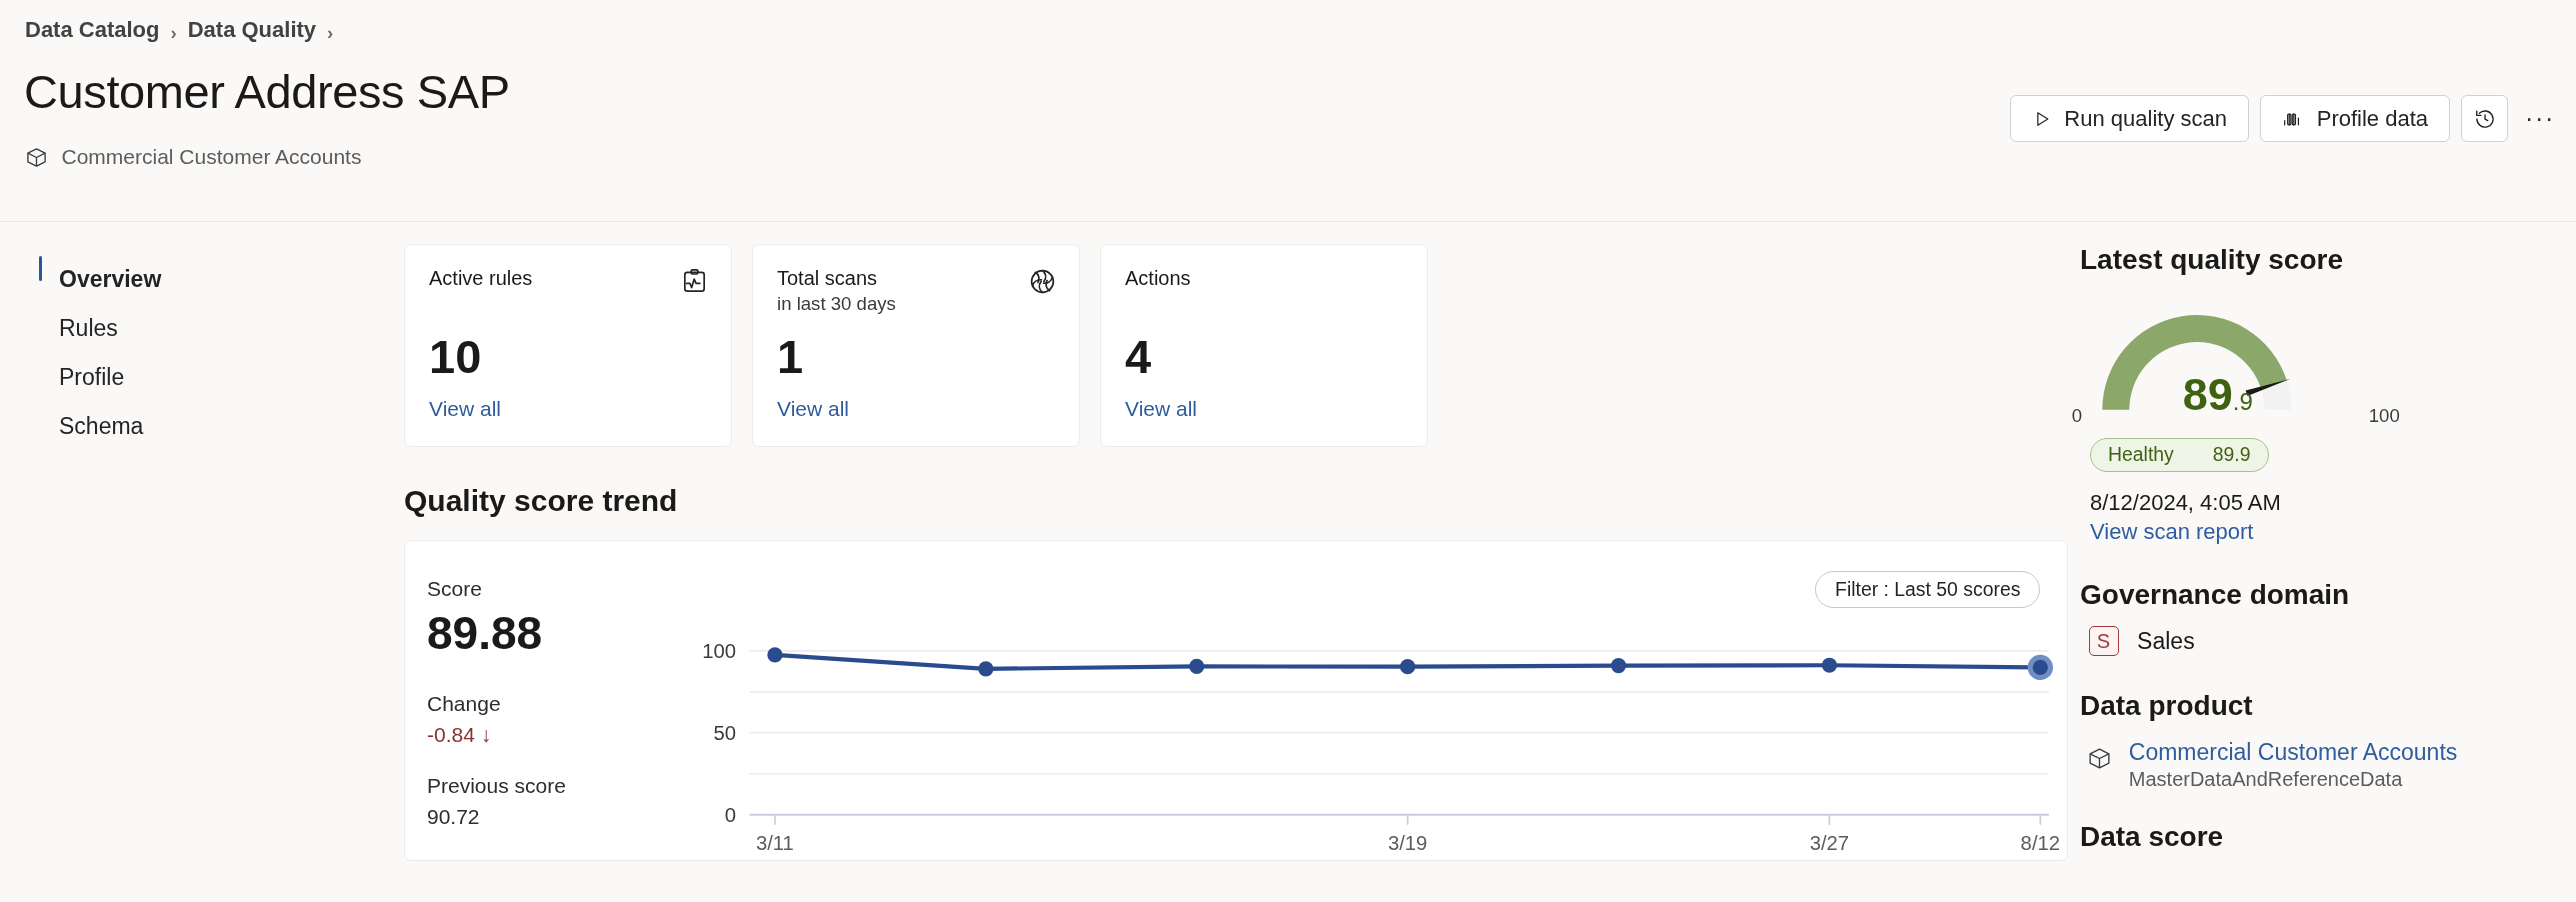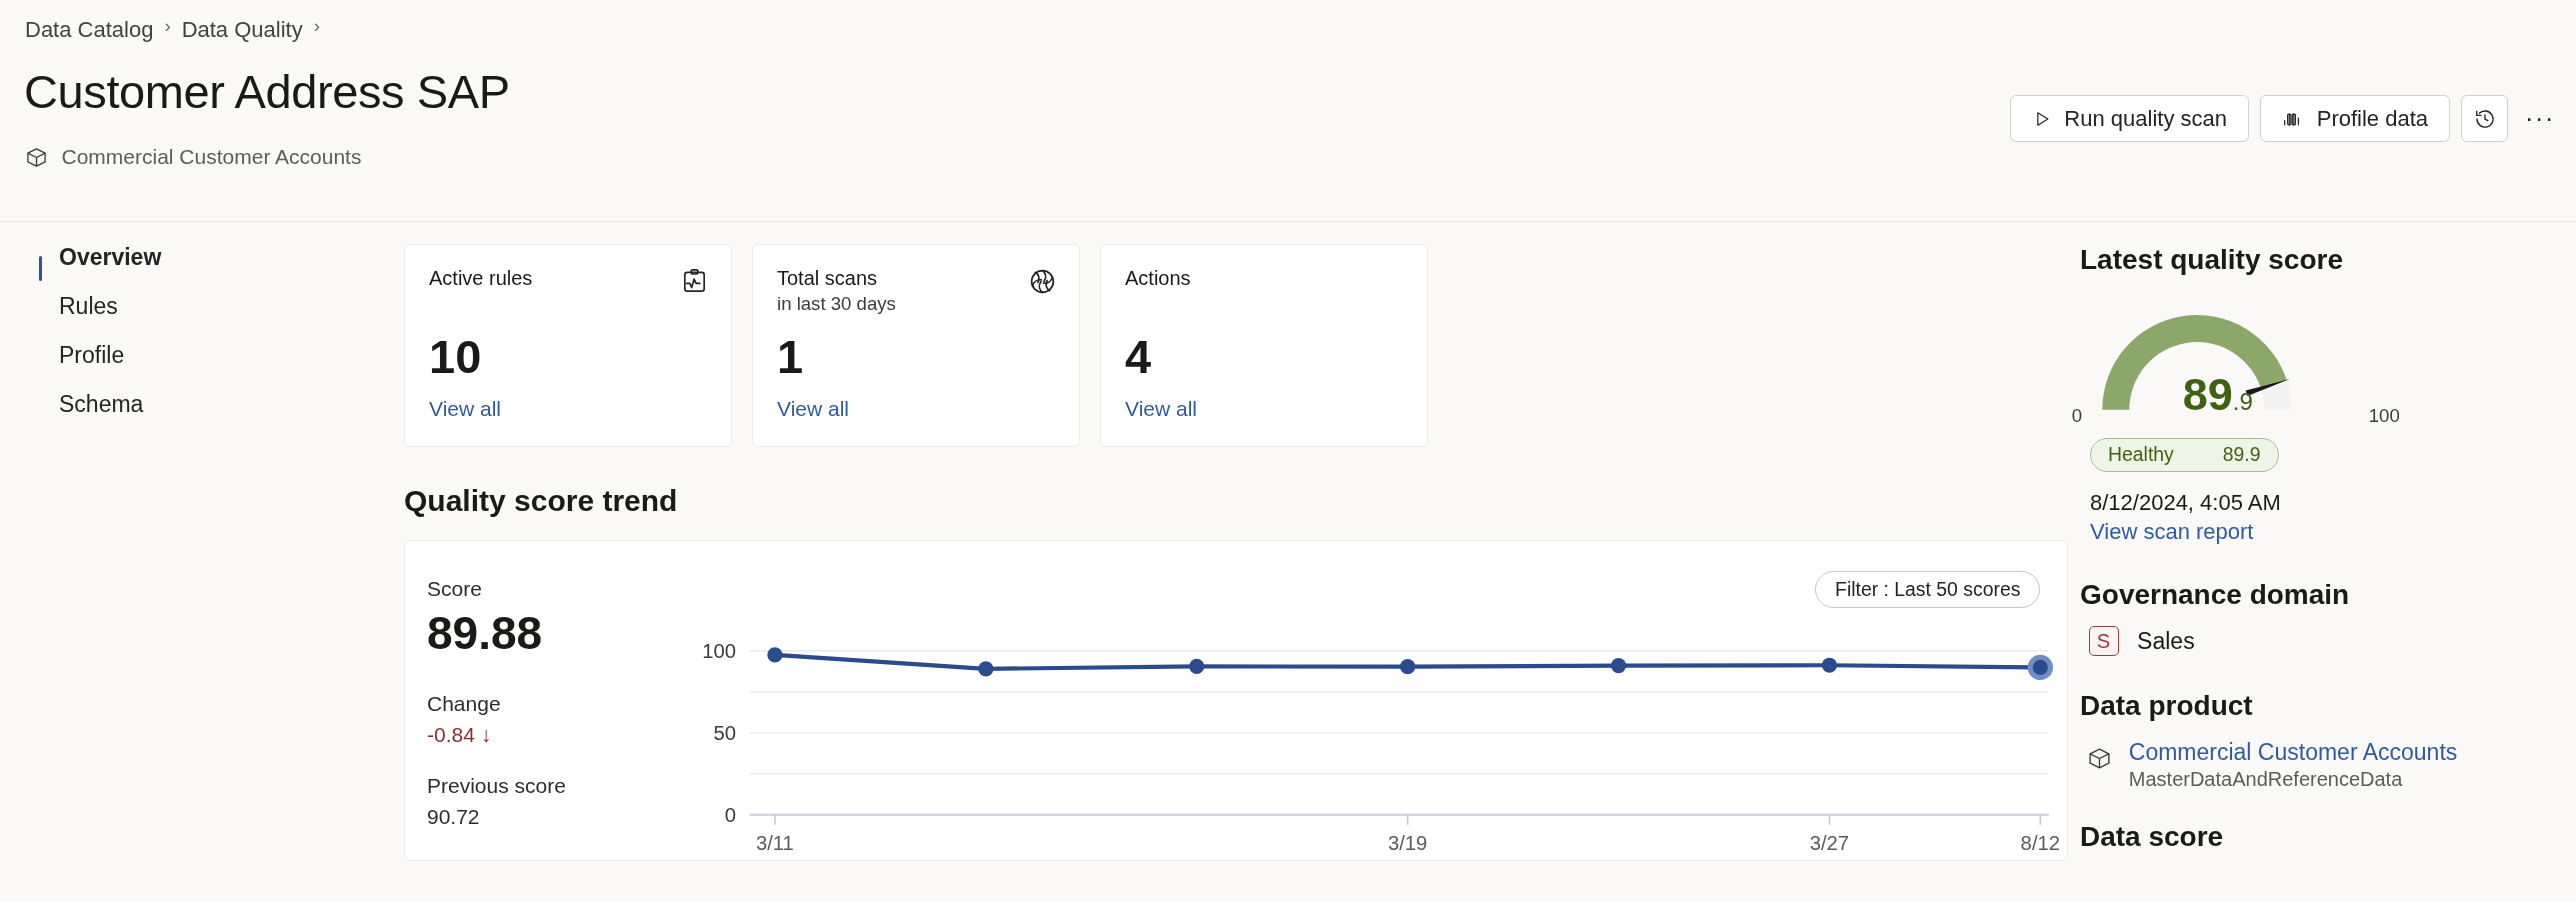--- a/index.html
+++ b/index.html
@@ -13,22 +13,22 @@
 
   
   .header-zone {
     position: relative;
     height: 222px;
     background: #faf9f8;
     border-bottom: 0.8px solid #ebe9e7;
   }
   .breadcrumb {
     position: absolute; left: 25px; top: 17px;
-    display: flex; align-items: flex-start; gap: 11px;
-    font-size: 22px; color: #424242;
+    display: flex; align-items: flex-end; gap: 11px;
+    font-size: 22px; color: #424242; font-weight: bold;
   }
   .bc-link { color: #424242; cursor: pointer; }
   .bc-sep { color: #6b6b6b; font-size: 18.6px; line-height: 1; }
 
   .page-title {
     position: absolute; left: 24px; top: 64px;
     font-size: 47px; font-weight: 400; letter-spacing: -0.4px;
     color: #1b1a19;
   }
   .subtitle-row {
@@ -58,21 +58,21 @@
     background: transparent; border: none;
   }
 
   
   .body-zone { position: relative; height: 681px; }
 
   
   .leftnav { position: absolute; left: 0; top: 22px; width: 194px; }
   .nav-item {
     position: relative;
-    height: 49px; display: flex; align-items: flex-start;
+    height: 49px; display: flex; align-items: flex-end;
     padding-left: 59px; font-size: 23px; color: #242424;
     cursor: pointer; font-weight: 400;
   }
   .nav-item.active { font-weight: 700; }
   .nav-item.active::before {
     content: ""; position: absolute; left: 39px; top: 12px;
     width: 3.4px; height: 25px; background: #2b579a; border-radius: 1.7px;
   }
 
   
@@ -151,21 +151,21 @@
   }
   .gauge-val .whole { font-size: 45px; }
   .gauge-val .frac { font-size: 24px; font-weight: 400; }
 
   .health-pill {
     display: inline-flex; align-items: center;
     margin: 13.5px 0 0 10px;
     height: 34px; padding: 0 17px;
     border: 0.8px solid #a7c08a; border-radius: 17px;
     background: #eef5e6; color: #3f6212; font-size: 19.4px;
-    gap: 49px;
+    gap: 39px;
   }
   .scan-date { margin: 18.6px 0 0 10px; font-size: 22px; color: #1b1a19; }
   .scan-link { margin: 3.4px 0 0 10px; font-size: 22px; color: #2f5c9e; cursor: pointer; }
 
   .rc-sec { margin-top: 34px; }
   .domain-row { display: flex; align-items: center; gap: 18.6px; margin: 15px 0 0 8.5px; }
   .domain-badge {
     width: 30px; height: 30px; border: 0.8px solid #9e3a3a; border-radius: 5px;
     background: #fdf3f3; color: #9e3a3a; font-size: 20px;
     display: flex; align-items: center; justify-content: center;

